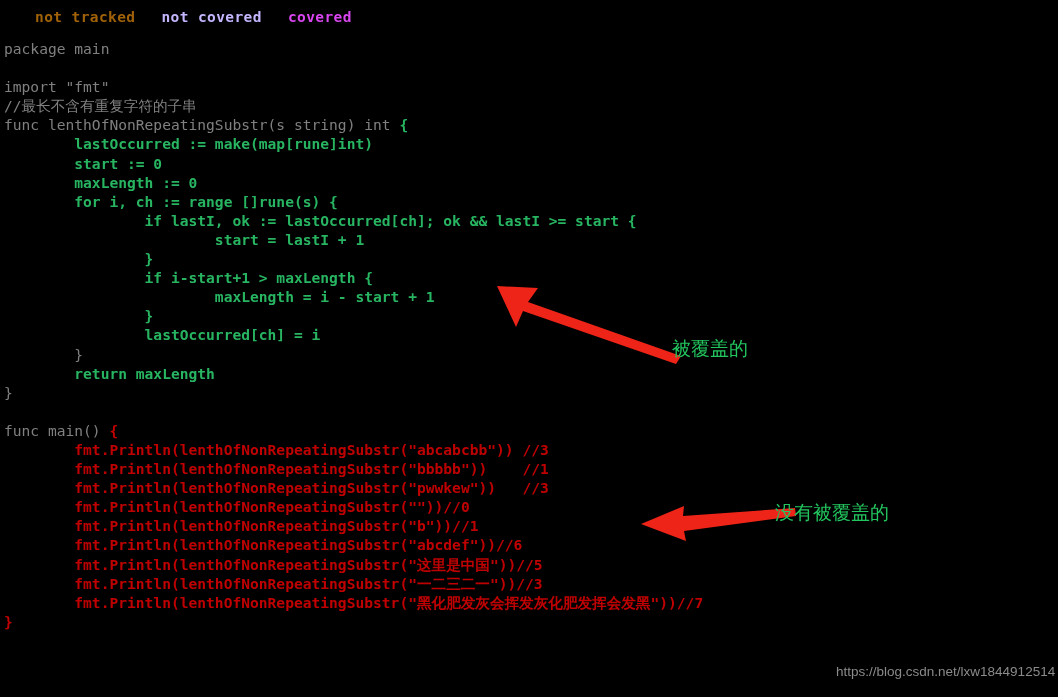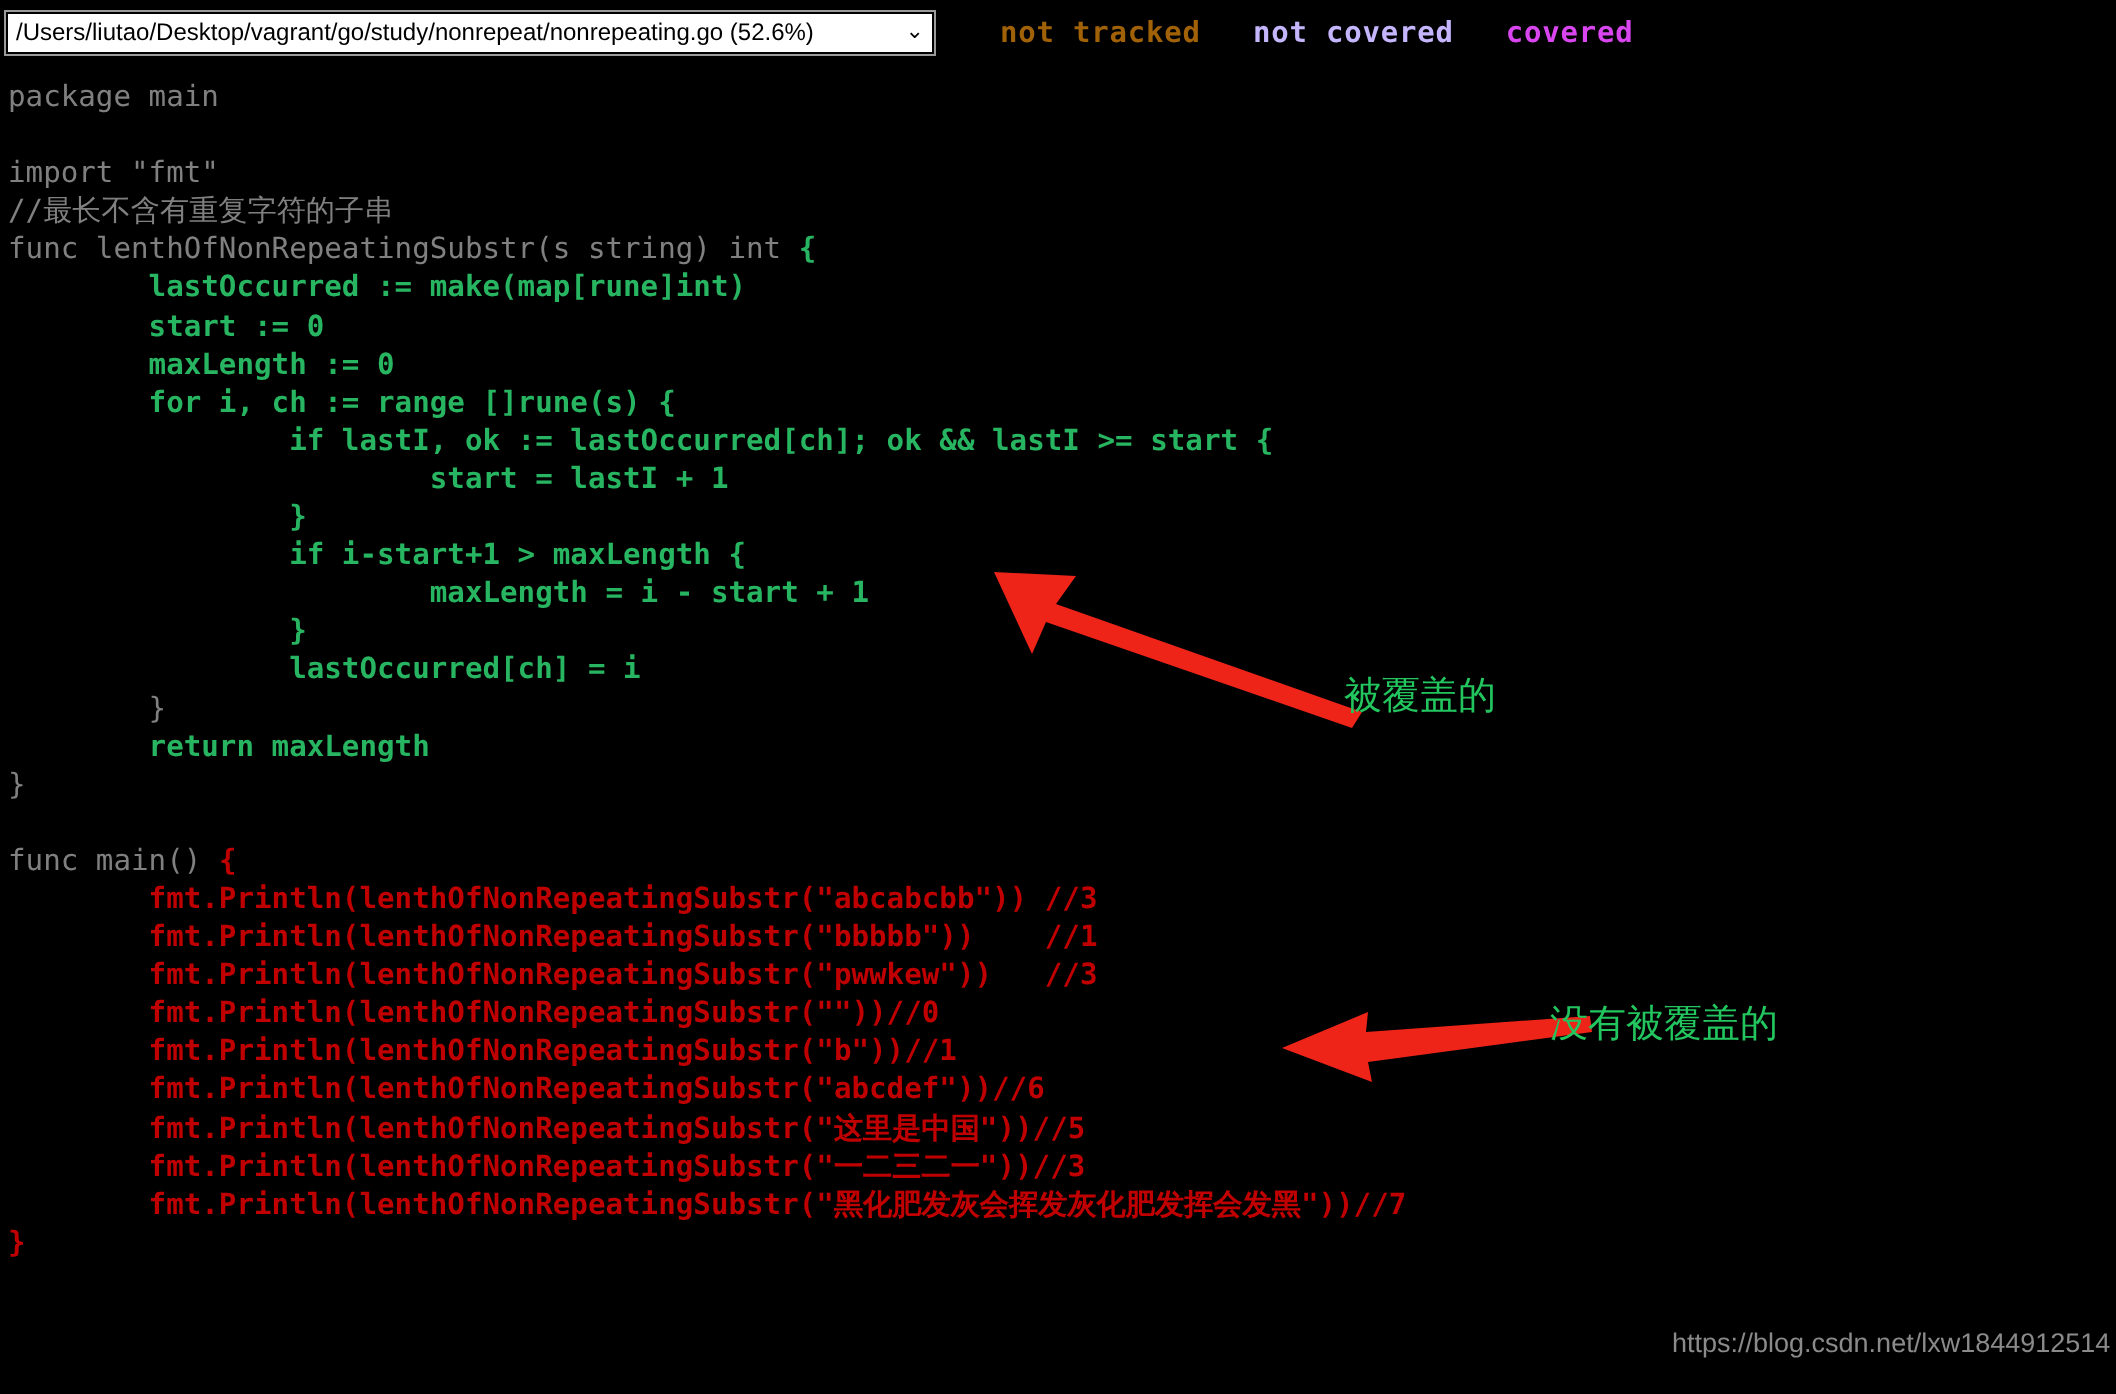--- a/index.html
+++ b/index.html
@@ -125,23 +125,20 @@
     font-family: "Liberation Sans", sans-serif;
     font-size: 13.5px;
     white-space: nowrap;
   }
 </style>
 </head>
 <body>
 
 <div id="topbar">
 
-  <div id="file-select">
-    <span>/Users/liutao/Desktop/vagrant/go/study/nonrepeat/nonrepeating.go (52.6%)</span><span class="chev">⌄</span>
-  </div>
 
   <div class="legend">
     <span class="lg-nottracked">not tracked</span>
     <span class="lg-notcovered">not covered</span>
     <span class="lg-covered">covered</span>
   </div>
 
 </div>
 
 <div id="code-pane">

